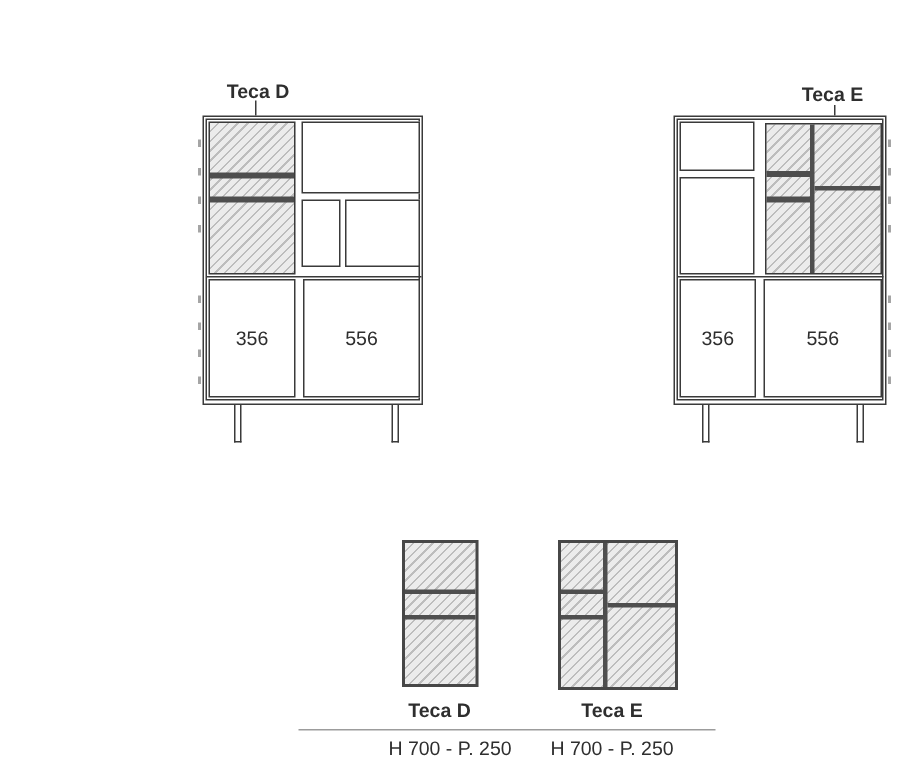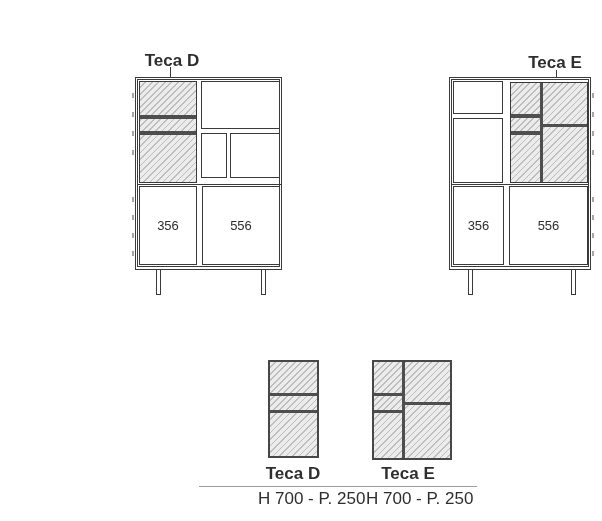--- a/index.html
+++ b/index.html
@@ -23,21 +23,21 @@
     background-image:repeating-linear-gradient(135deg,
       rgba(255,255,255,0) 0px, rgba(255,255,255,0) 3.5px,
       var(--hatch-line) 3.5px, var(--hatch-line) 4.6px);
   }
   .band{position:absolute;background:var(--divider);}
   .hline{position:absolute;height:1px;background:var(--line);}
   .vline{position:absolute;width:1px;background:var(--line);}
   .leg{position:absolute;box-sizing:border-box;width:5px;background:#ffffff;
        border:1px solid var(--line);border-top:none;}
   .tick{position:absolute;width:2px;height:5px;background:var(--hinge-tick);}
-  .label{position:absolute;font-size:17px;line-height:14px;text-align:center;color:var(--text);white-space:nowrap;}
+  .label{position:absolute;font-size:13px;line-height:14px;text-align:center;color:var(--text);white-space:nowrap;}
   .label.bold{font-weight:bold;}
   .door-value{position:absolute;inset:0;display:flex;align-items:center;justify-content:center;
               font-size:13px;color:var(--text);}
   .rule{position:absolute;height:1px;background:var(--rule);}
 </style>
 </head>
 <body>
 
 <div class="canvas">
 

